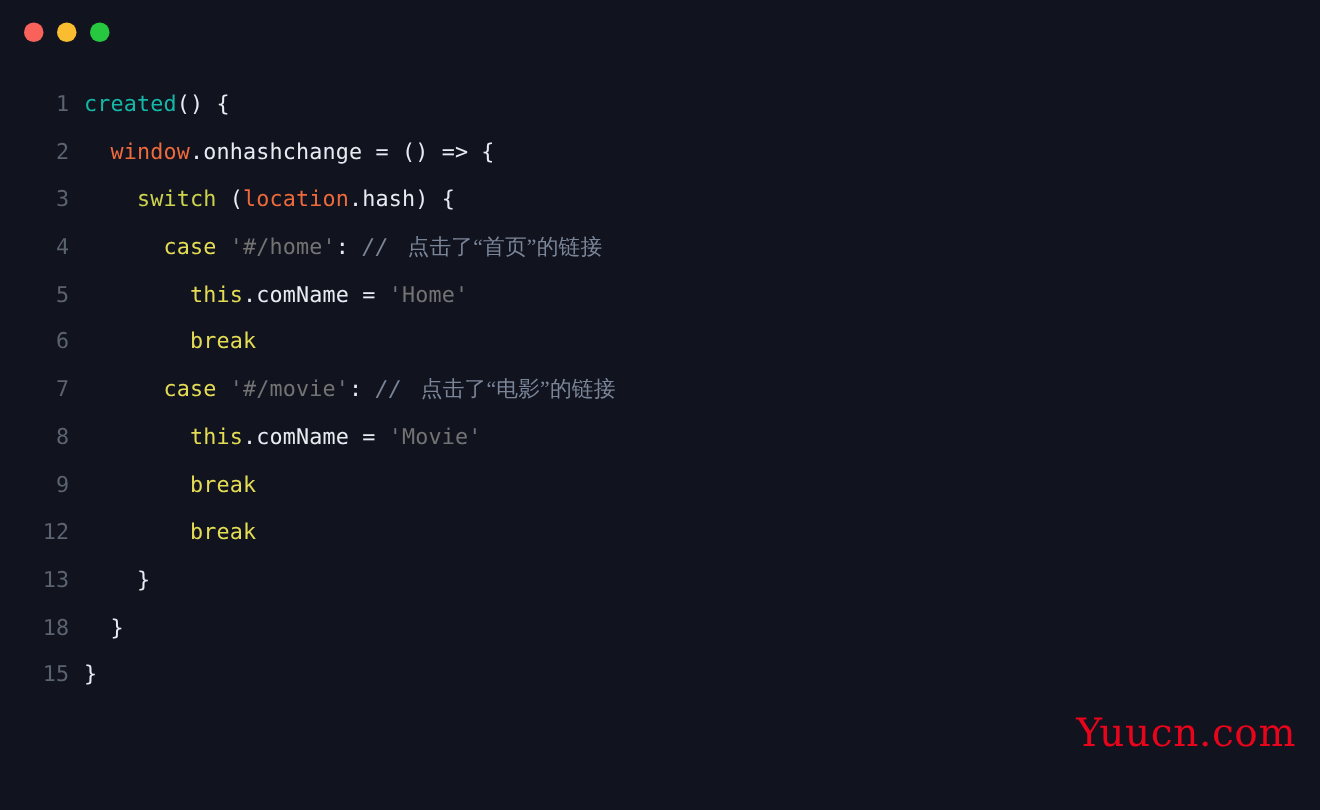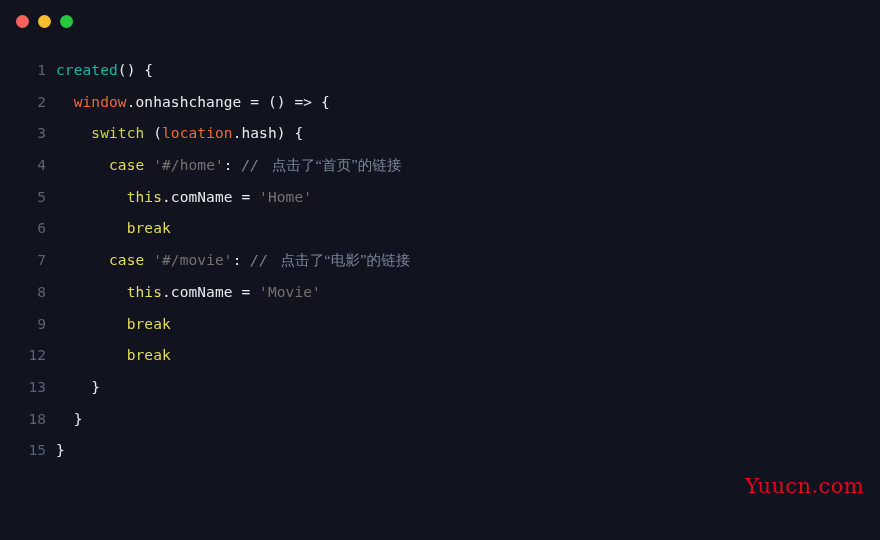--- a/index.html
+++ b/index.html
@@ -84,21 +84,21 @@
   .tok-comment { color: #7b8598; font-style: italic; }
   .tok-comment-cn { font-style: normal; font-family: Liberation Serif, serif; }
 
   
   #watermark {
     position: absolute;
     right: 16px;
     top: 474px;
     color: #e8051c;
     font-family: "DejaVu Serif", serif;
-    font-size: 21px;
+    font-size: 26px;
     letter-spacing: 0.4px;
   }
 </style>
 </head>
 <body>
 
 <div id="window">
 
   <div id="titlebar">
     <div class="dot" id="dot-close"></div>

